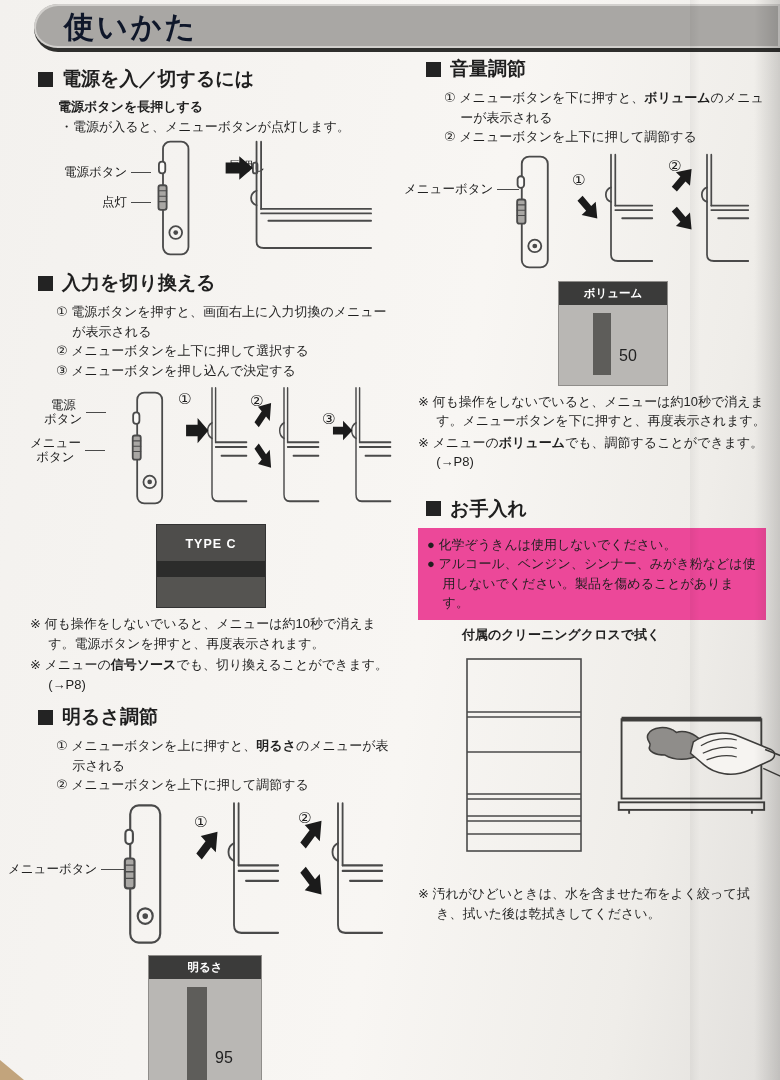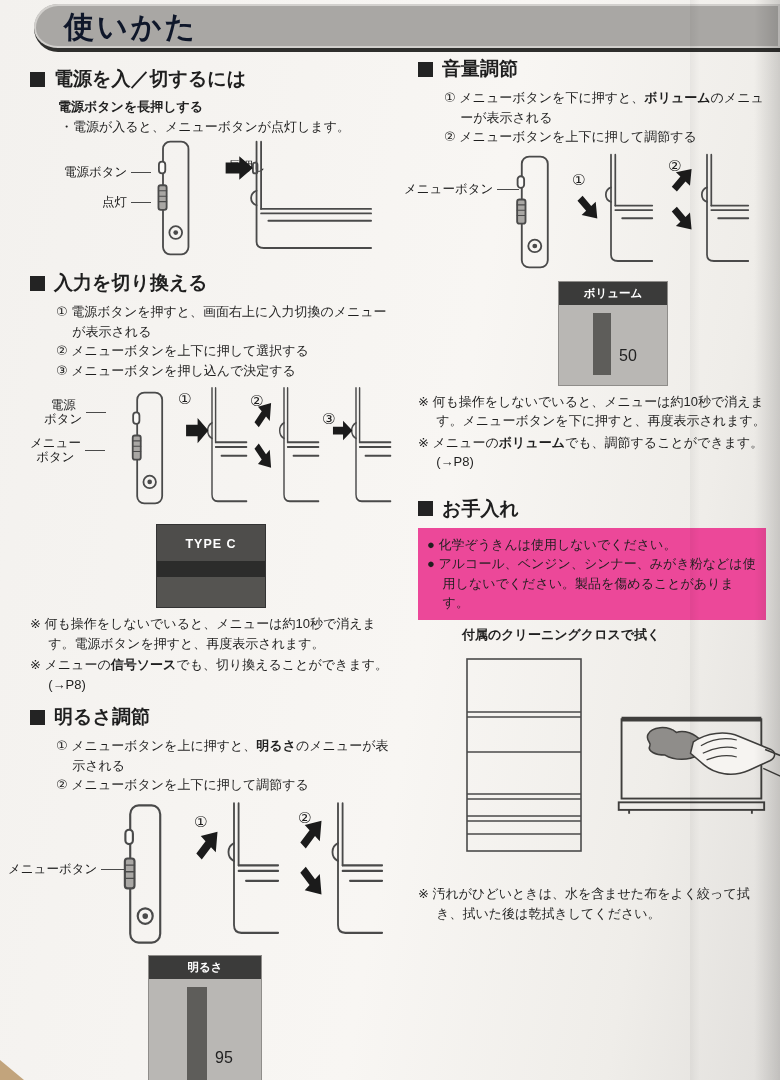--- a/index.html
+++ b/index.html
@@ -18,21 +18,21 @@
   .page-header{position:relative;height:52px;}
   .header-band{position:absolute;left:34px;right:0;top:4px;height:44px;background:#a9a7a4;
     border-radius:24px 0 0 24px;border-bottom:4px solid #2f2f2d;box-shadow:inset 0 0 0 2px #d2d0cd;}
   .page-title{position:absolute;left:64px;top:7px;margin:0;font-size:30px;font-weight:bold;
     letter-spacing:3px;color:#0f172a;}
   
   .columns{display:flex;padding:4px 14px 0 30px;gap:26px;}
   .col-left{width:362px;flex:none;}
   .col-right{flex:1;min-width:0;}
   
-  .sec-h{display:flex;align-items:center;gap:9px;font-size:19px;font-weight:bold;margin:10px 0 6px;}
+  .sec-h{display:flex;align-items:center;gap:9px;font-size:19px;font-weight:bold;margin:10px 8px 6px;}
   .sq{width:15px;height:15px;background:#232323;flex:none;}
   .lead{font-weight:bold;font-size:13px;margin:2px 0 2px 28px;}
   .bullet-line{font-size:13px;margin:0 0 2px 30px;}
   .steps{margin:0 0 4px 26px;}
   .step{font-size:13px;line-height:1.5;margin:0;padding-left:1.25em;text-indent:-1.25em;}
   .notes{margin:6px 0 0 0;}
   .note{font-size:13px;line-height:1.5;margin:0 0 2px;padding-left:1.4em;text-indent:-1.4em;}
   .diag{position:relative;}
   .dlab{position:absolute;font-size:12.5px;color:#222;white-space:nowrap;display:flex;align-items:center;gap:4px;}
   .stack{display:inline-flex;flex-direction:column;text-align:center;line-height:1.15;}

